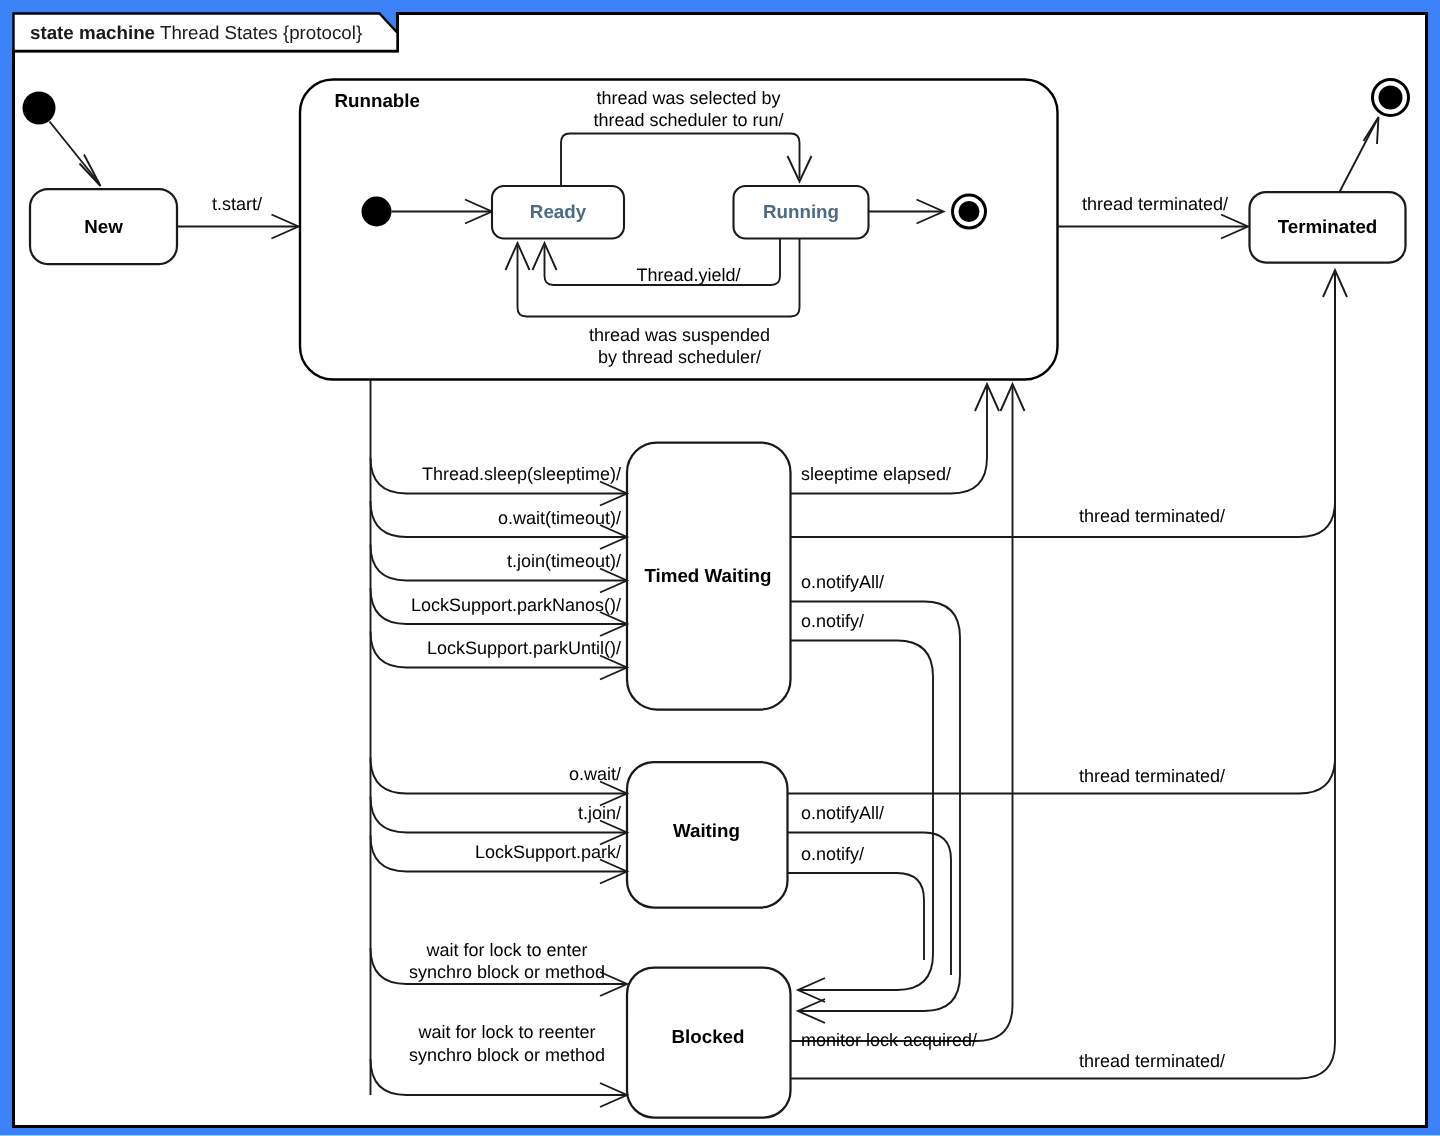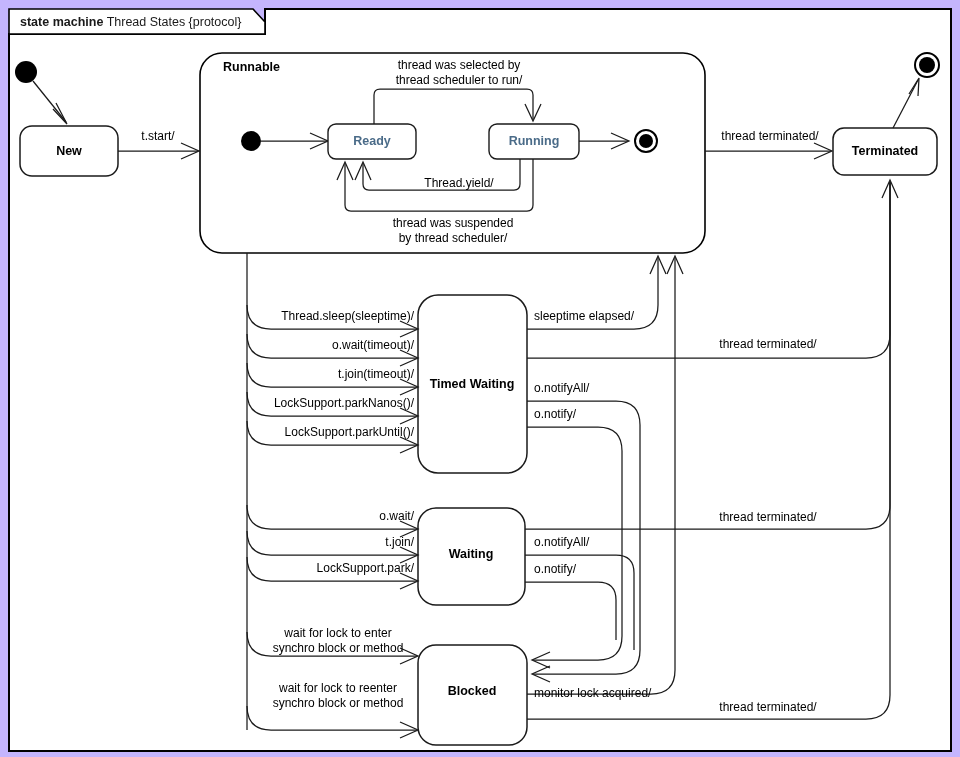--- a/index.html
+++ b/index.html
@@ -9,21 +9,21 @@
     background: #ffffff;
   }
   body {
     font-family: "Liberation Sans", sans-serif;
     -webkit-font-smoothing: antialiased;
   }
   #canvas {
     position: relative;
     width: 960px;
     height: 757px;
-    background: #c4b5fd;
+    background: #3b82f6;
     overflow: hidden;
   }
   svg.diagram {
     position: absolute;
     left: 0;
     top: 0;
     width: 960px;
     height: 757px;
   }
   .frame-border {

